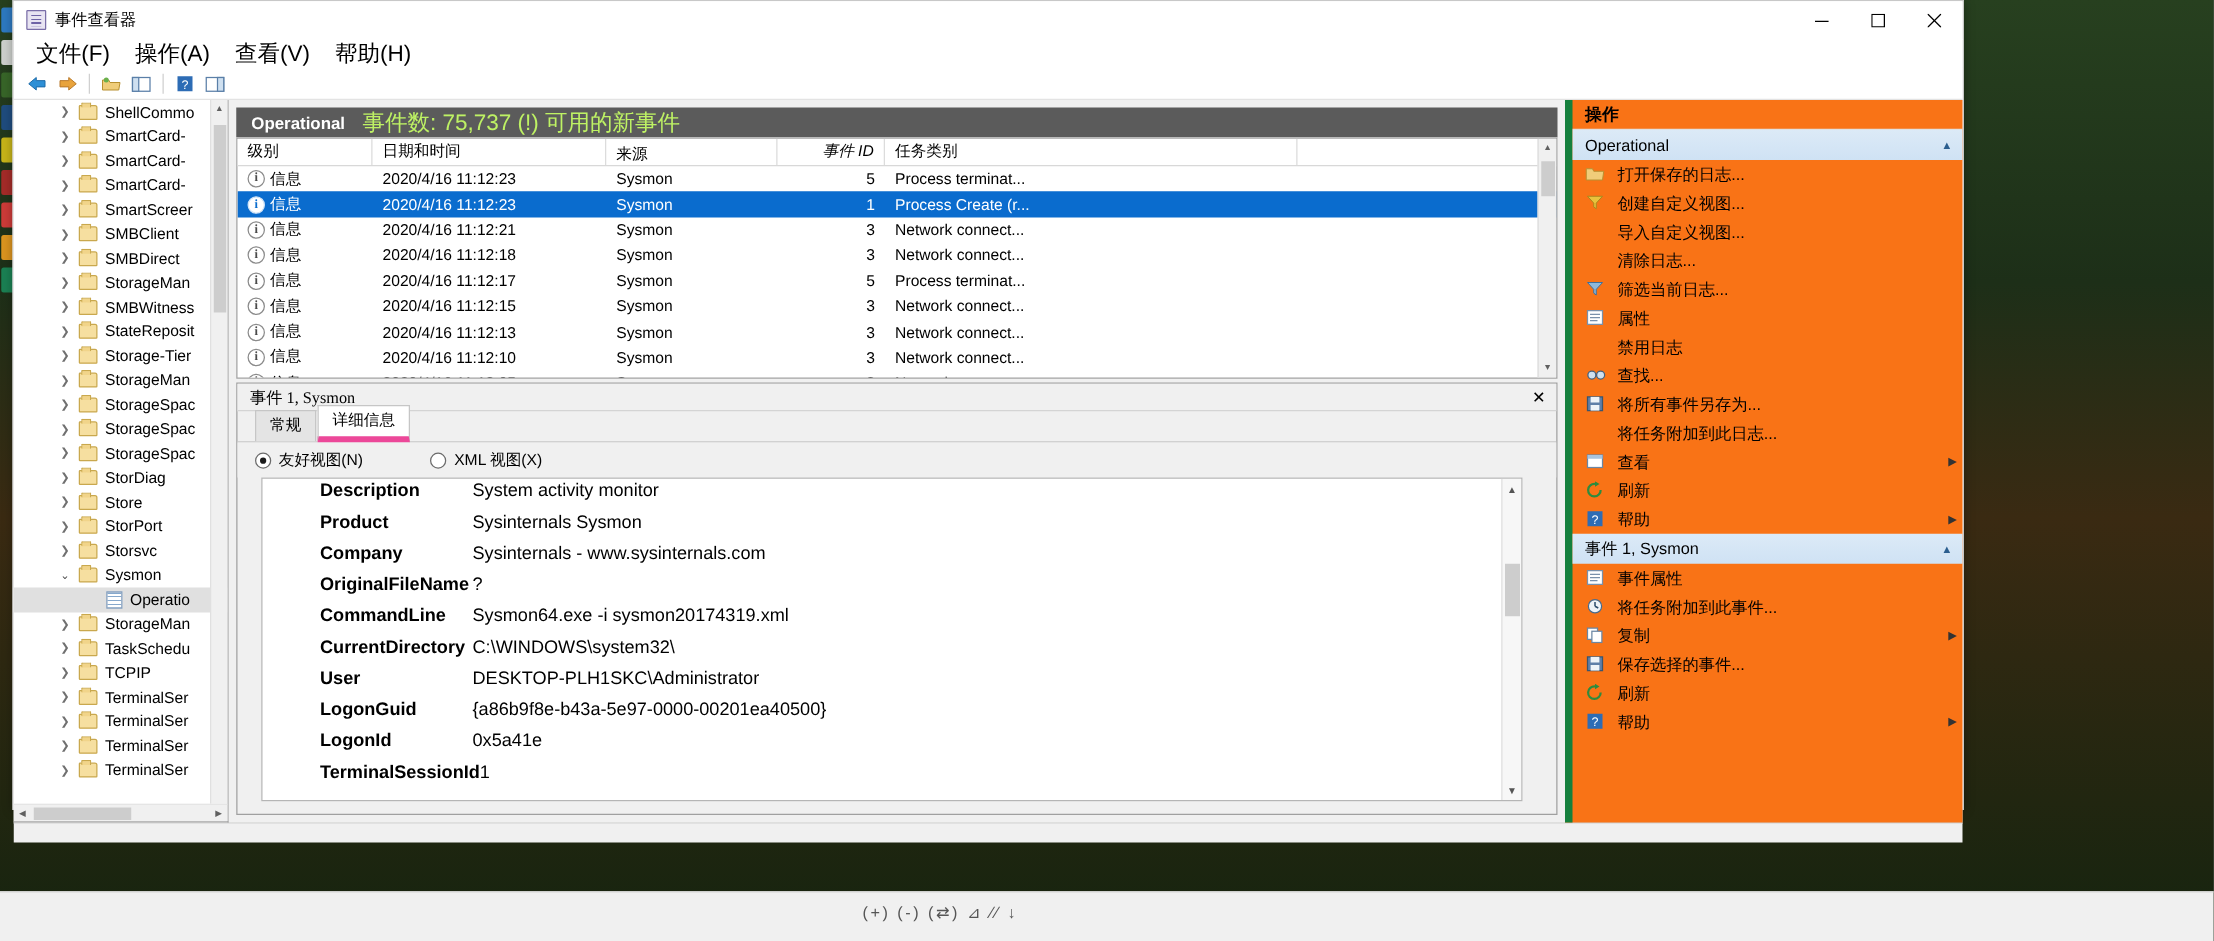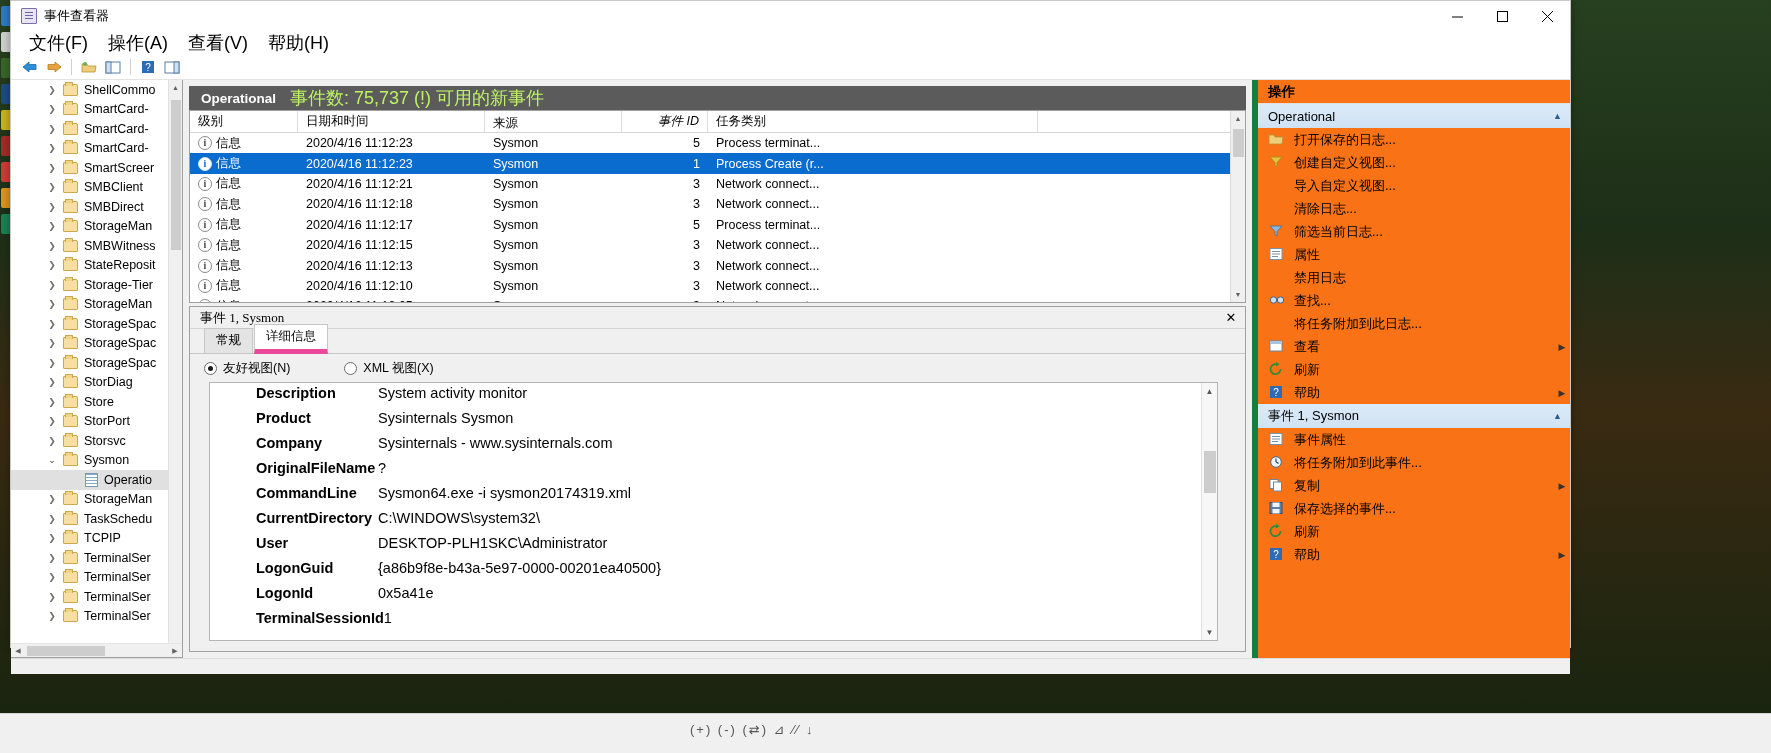--- a/index.html
+++ b/index.html
@@ -695,20 +695,28 @@
           </div>
           <div class="act-item">
             <span class="ai-icon"><svg width="18" height="14" viewBox="0 0 18 14">
                 <circle cx="5.5" cy="7" r="3.2" fill="#cfe0f0" stroke="#44607d"></circle>
                 <circle cx="12.5" cy="7" r="3.2" fill="#cfe0f0" stroke="#44607d"></circle>
                 <line x1="8.7" y1="7" x2="9.3" y2="7" stroke="#44607d" stroke-width="1.4"></line>
               </svg></span>
             <span class="ai-label">查找...</span>
           </div>
           <div class="act-item">
+            <span class="ai-icon"><svg width="16" height="14" viewBox="0 0 16 14">
+                <rect x="2" y="1.5" width="12" height="11" fill="#5f7fa8" stroke="#3b556f"></rect>
+                <rect x="4.5" y="1.5" width="7" height="4.5" fill="#eef3f8"></rect>
+                <rect x="4.5" y="8" width="7" height="4.5" fill="#eef3f8"></rect>
+              </svg></span>
+            <span class="ai-label">将所有事件另存为...</span>
+          </div>
+          <div class="act-item">
             <span class="ai-icon"></span>
             <span class="ai-label">将任务附加到此日志...</span>
           </div>
           <div class="act-item">
             <span class="ai-icon"><svg width="16" height="14" viewBox="0 0 16 14">
                 <rect x="2" y="2" width="12" height="10" fill="#fff" stroke="#6b87a4"></rect>
                 <rect x="2" y="2" width="12" height="3" fill="#a8c4df"></rect>
               </svg></span>
             <span class="ai-label">查看</span>
             <span class="ai-caret">▶</span>

